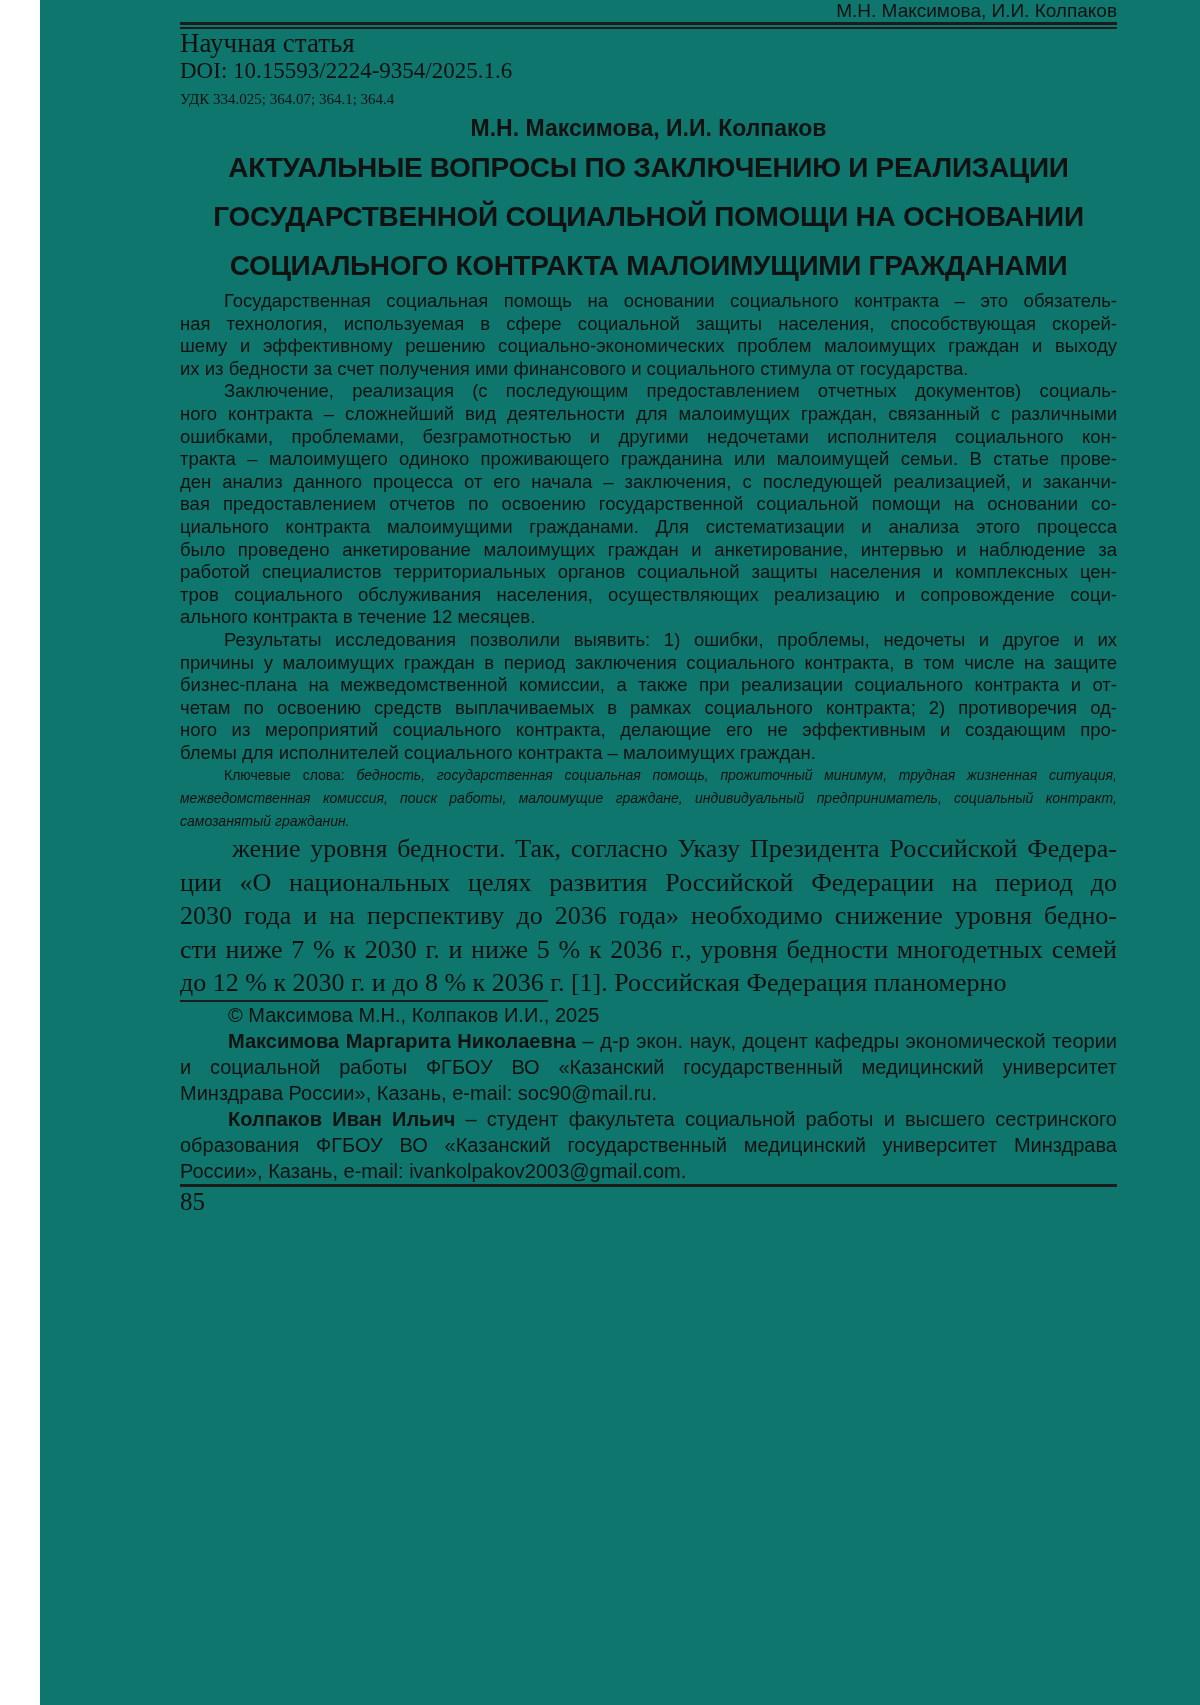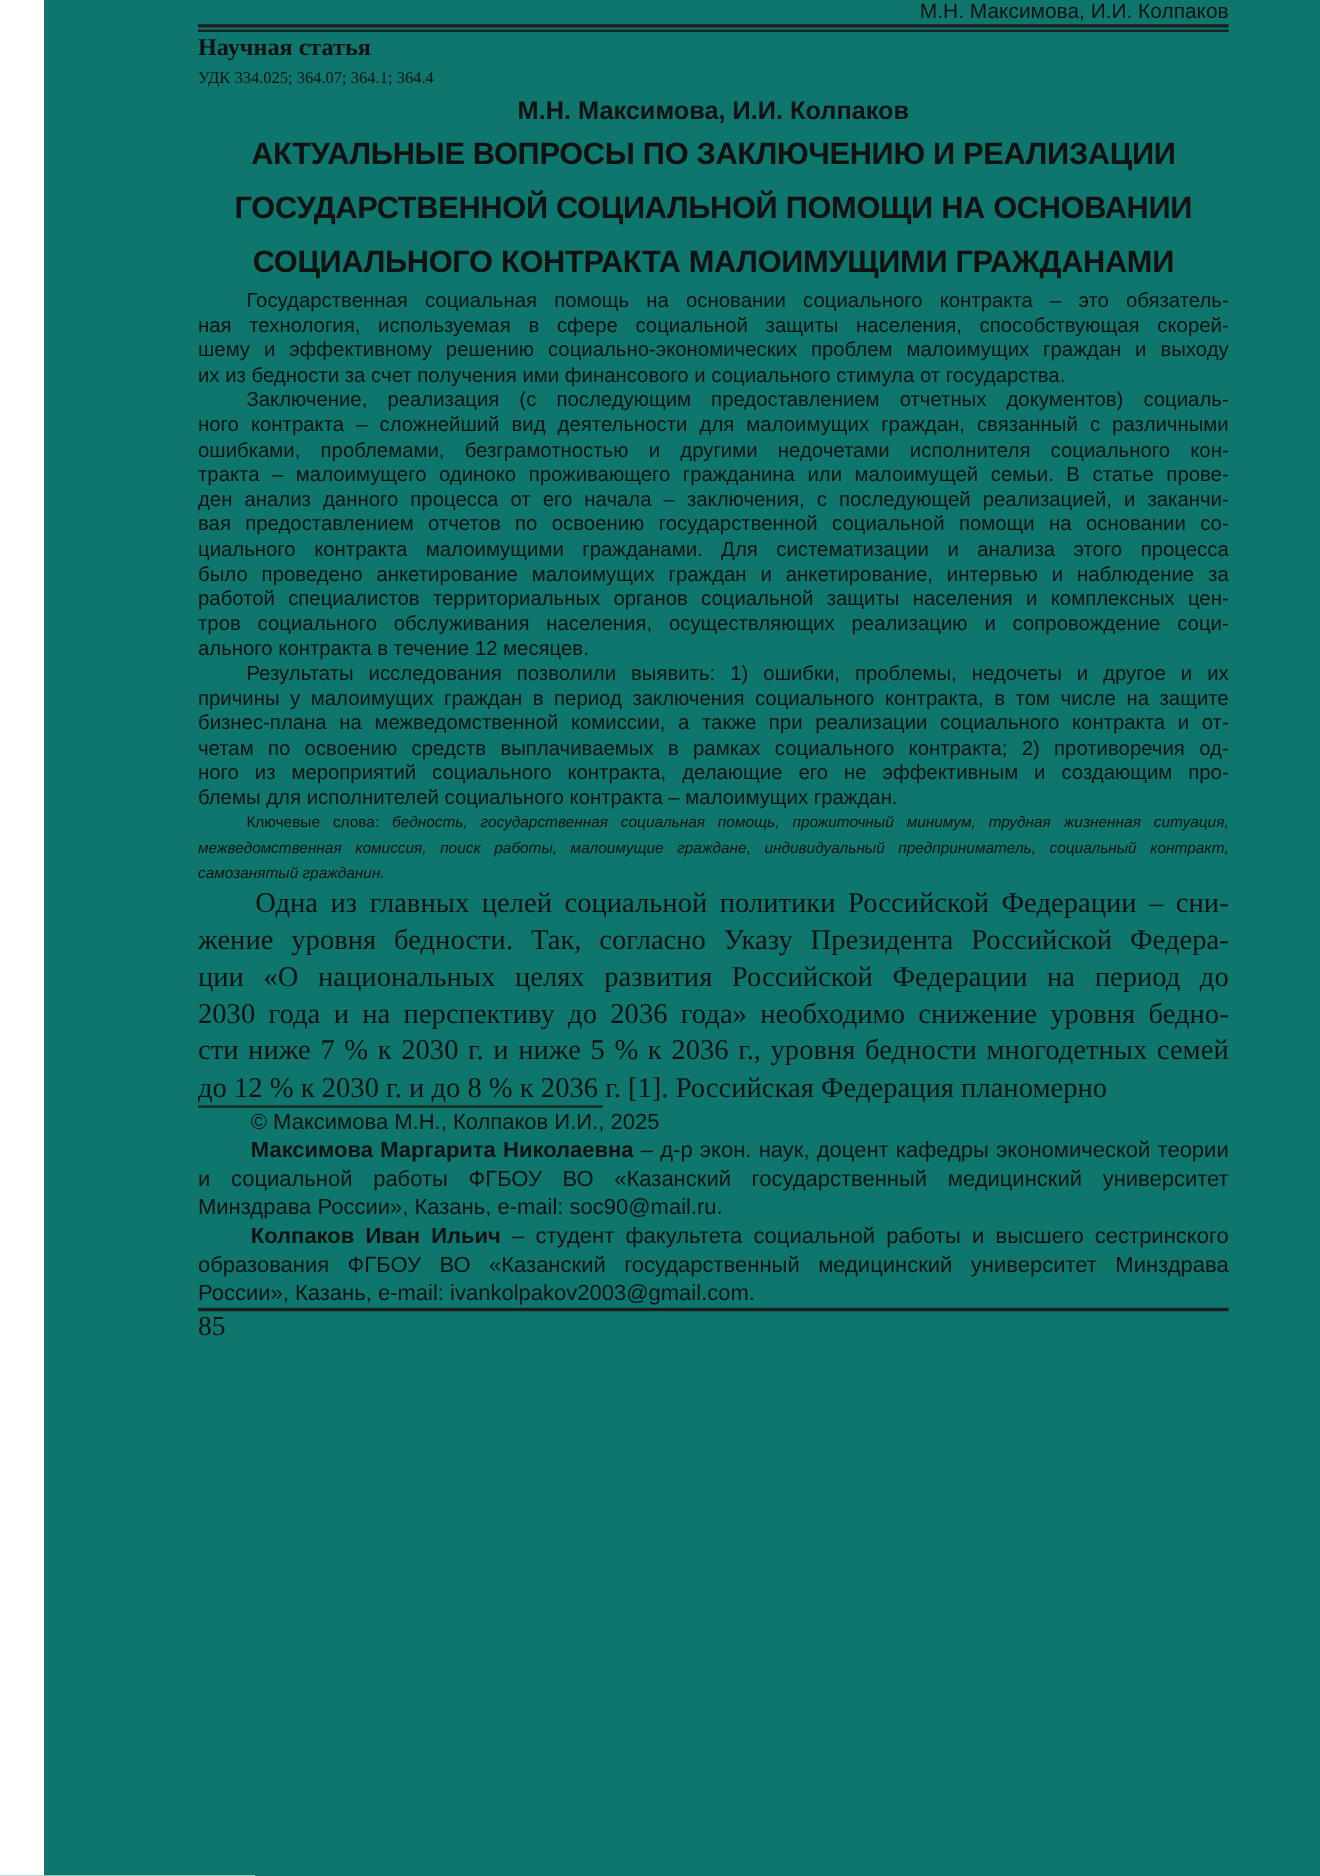--- a/index.html
+++ b/index.html
@@ -34,21 +34,21 @@
     line-height: 22px;
   }
   .header-rule {
     margin-top: 13px;
     height: 2px;
     border-top: 3px solid #1c1c1c;
     border-bottom: 2px solid #1c1c1c;
   }
 
   
-  .article-type { margin-top: 33px; font-size: 22px; line-height: 28px; font-weight: bold; }
+  .article-type { margin-top: 33px; font-size: 27px; line-height: 28px; }
   .doi          { margin-top: 16px; font-size: 23px; line-height: 28px; }
   .udk          { margin-top: 6px;  font-size: 15px; line-height: 28px; }
 
   
   .authors {
     margin-top: 42px;
     text-align: center;
     font-family: "Liberation Sans", "DejaVu Sans", sans-serif;
     font-weight: bold;
     font-size: 23px;
@@ -134,20 +134,21 @@
 </head>
 <body>
 
 <div class="page">
   <div class="content">
 
     <div class="running-head">М.Н. Максимова, И.И. Колпаков</div>
     <div class="header-rule"></div>
 
     <p class="article-type">Научная статья</p>
+    <p class="doi">DOI: 10.15593/2224-9354/2025.1.6</p>
     <p class="udk">УДК 334.025; 364.07; 364.1; 364.4</p>
 
     <p class="authors">М.Н. Максимова, И.И. Колпаков</p>
 
     <div class="title">
         <div class="text-line">АКТУАЛЬНЫЕ ВОПРОСЫ ПО ЗАКЛЮЧЕНИЮ И РЕАЛИЗАЦИИ</div>
         <div class="text-line">ГОСУДАРСТВЕННОЙ СОЦИАЛЬНОЙ ПОМОЩИ НА ОСНОВАНИИ</div>
         <div class="text-line">СОЦИАЛЬНОГО КОНТРАКТА МАЛОИМУЩИМИ ГРАЖДАНАМИ</div>
       </div>
 
@@ -176,21 +177,20 @@
           <div class="text-line">причины у малоимущих граждан в период заключения социального контракта, в том числе на защите</div>
           <div class="text-line">бизнес-плана на межведомственной комиссии, а также при реализации социального контракта и от-</div>
           <div class="text-line">четам по освоению средств выплачиваемых в рамках социального контракта; 2) противоречия од-</div>
           <div class="text-line">ного из мероприятий социального контракта, делающие его не эффективным и создающим про-</div>
           <div class="text-line">блемы для исполнителей социального контракта – малоимущих граждан.</div>
         </div>
       <p class="keywords"><span class="kw-label">Ключевые слова: </span><span class="kw-text">бедность, государственная социальная помощь, прожиточный минимум, трудная жизненная ситуация, межведомственная комиссия, поиск работы, малоимущие граждане, индивидуальный предприниматель, социальный контракт, самозанятый гражданин.</span></p>
     </div>
 
     <div class="body-para">
-        <div class="text-line">Одна из главных целей социальной политики Российской Федерации – сни-</div>
         <div class="text-line">жение уровня бедности. Так, согласно Указу Президента Российской Федера-</div>
         <div class="text-line">ции «О национальных целях развития Российской Федерации на период до</div>
         <div class="text-line">2030 года и на перспективу до 2036 года» необходимо снижение уровня бедно-</div>
         <div class="text-line">сти ниже 7 % к 2030 г. и ниже 5 % к 2036 г., уровня бедности многодетных семей</div>
         <div class="text-line">до 12 % к 2030 г. и до 8 % к 2036 г. [1]. Российская Федерация планомерно</div>
       </div>
 
     <div class="footnote-block">
       <div class="fn-rule"></div>
       <p class="fn-copyright">© Максимова М.Н., Колпаков И.И., 2025</p>

